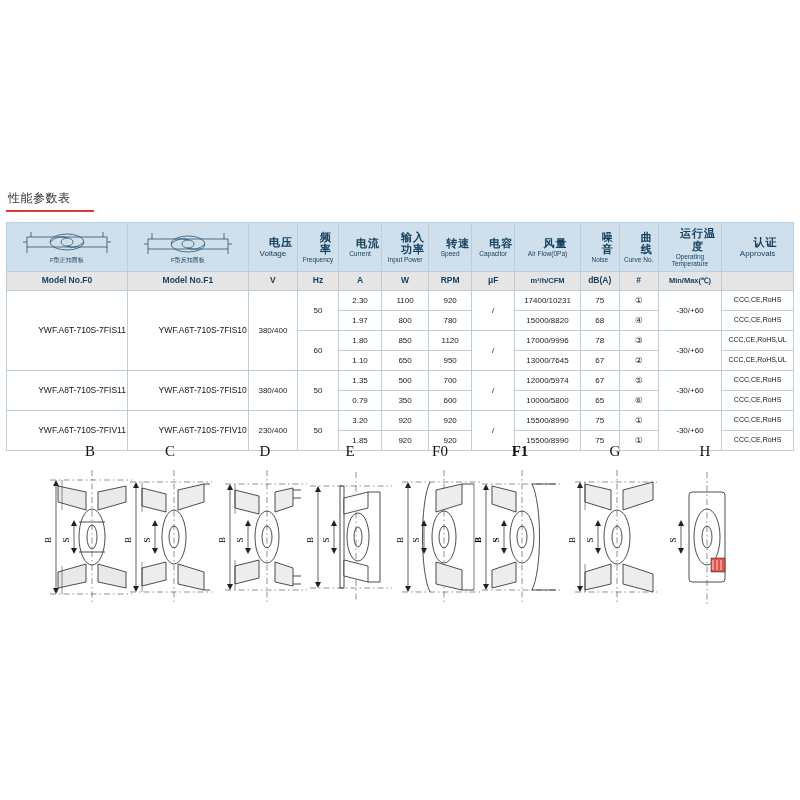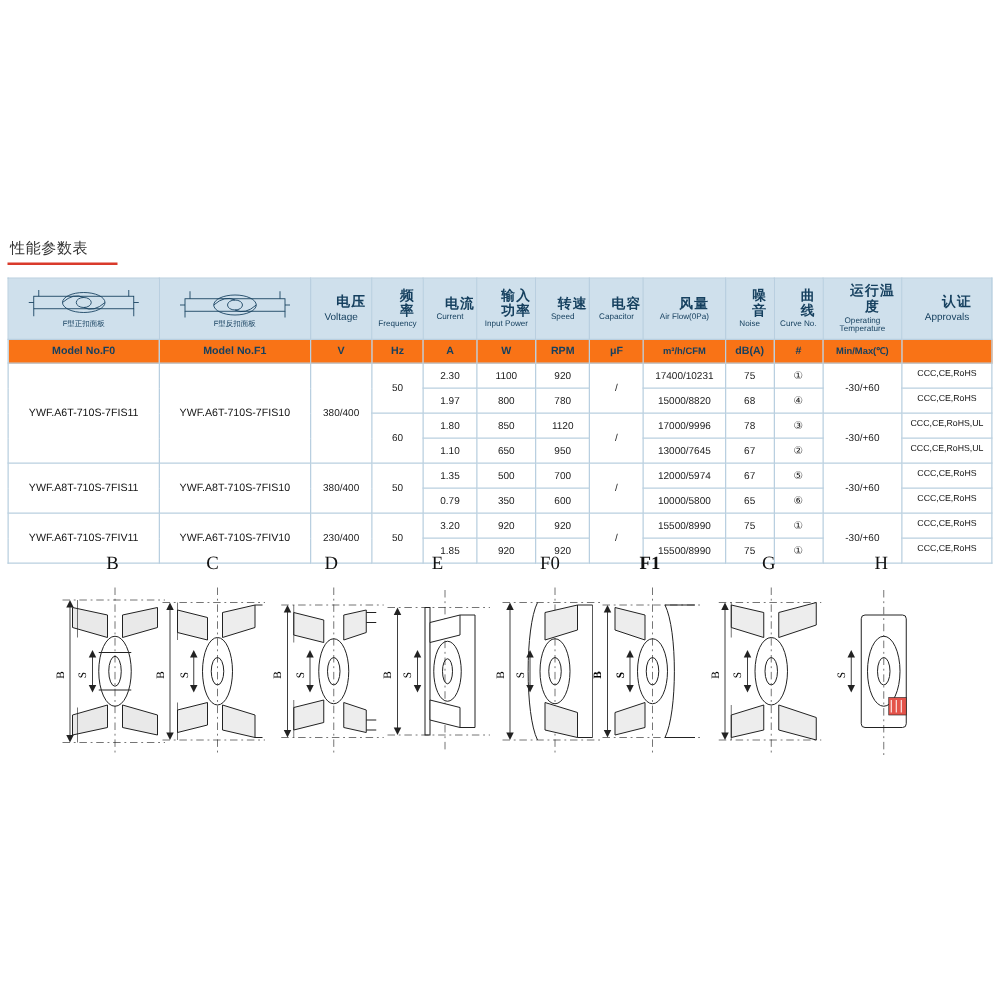--- a/index.html
+++ b/index.html
@@ -75,21 +75,21 @@
     font-size: 8px;
     color: #16405f;
   }
   .hdr1 .en-sm {
     display: block;
     font-size: 6.5px;
     color: #16405f;
     line-height: 1.1;
   }
   .hdr2 td {
-    background: #f97316;
+    background: #e5e5e5;
     height: 16px;
     font-size: 8.5px;
     color: #16405f;
     font-weight: bold;
   }
   .hdr2 .unit-sm {
     font-size: 7.5px;
     font-weight: bold;
   }
   .hdr1 .icon-cap {
@@ -100,20 +100,21 @@
   }
   tbody td {
     background: #ffffff;
     height: 17px;
     font-size: 8px;
     color: #1a1a1a;
   }
   tbody td.model {
     font-size: 8.5px;
     color: #111;
+    text-align: right;
   }
   tbody td.appr {
     font-size: 7px;
     color: #111;
     white-space: nowrap;
   }
   tbody td.circ {
     font-size: 8.5px;
   }
   .fan-icon-svg { display:block; margin: 0 auto; }

